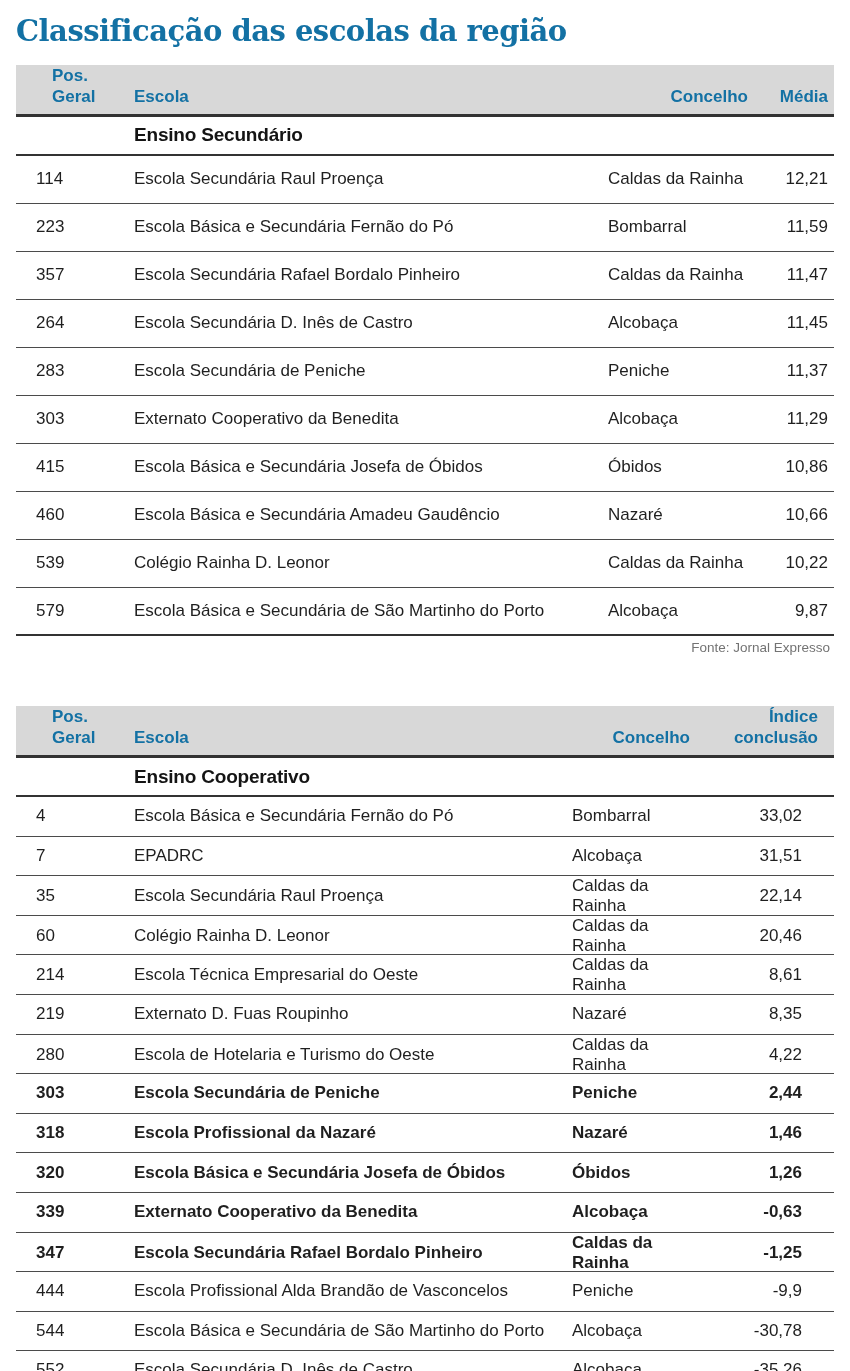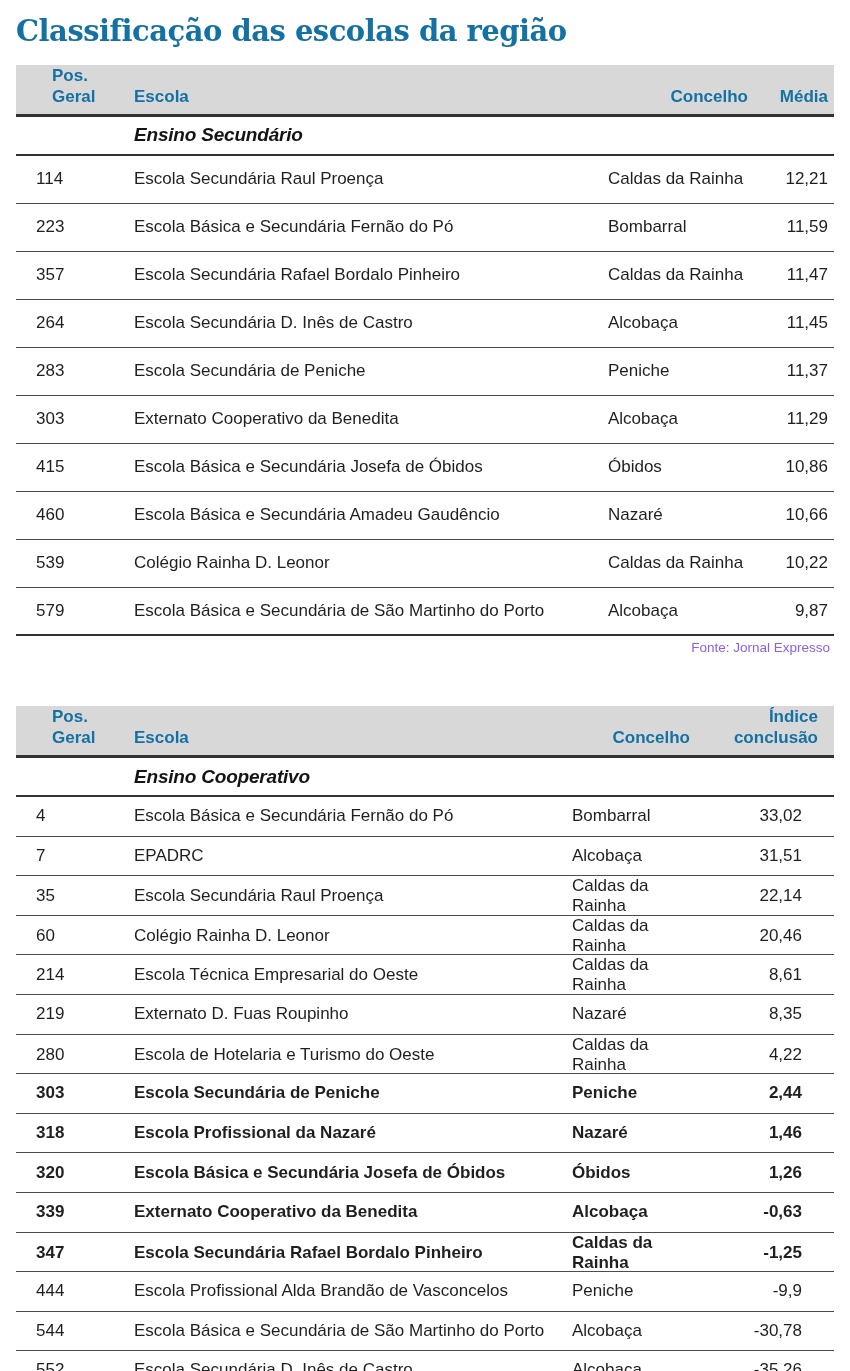--- a/index.html
+++ b/index.html
@@ -37,30 +37,29 @@
     min-height:34px;
     padding-bottom:6px;
   }
   .table.second .thead{min-height:52px;padding-bottom:7px;}
   .th{
     color:var(--accent-blue);
     font-weight:700;
     font-size:17px;
     line-height:1.25;
   }
-  .th.pos{padding-left:20px;margin-left:16px;}
+  .th.pos{padding-left:36px;}
   .th.concelho{text-align:right;}
   .th.valor{text-align:right;padding-right:6px;}
   .table.second .th.valor{padding-right:16px;}
   .section-row{
     display:flex;align-items:center;
     height:39px;
     border-bottom:2px solid var(--rule-dark);
     padding-left:118px;
-    font-style:italic;
   }
   .section-title{font-size:19px;font-weight:700;color:#141414;letter-spacing:-0.2px;}
   .row{
     display:grid;
     grid-template-columns:var(--cols);
     align-items:center;
     height:48px;
     border-bottom:1.5px solid var(--row-rule);
     font-size:17px;
   }
@@ -68,21 +67,21 @@
   .row:last-child{border-bottom:2px solid var(--rule-dark);}
   .row.bold{font-weight:700;}
   .cell.pos{padding-left:20px;}
   .cell.valor{text-align:right;padding-right:6px;}
   .table.second .cell.valor{padding-right:32px;}
   .table{--cols:118px 1fr 140px 86px;}
   .table.second{--cols:118px 1fr 118px 144px;}
   .fonte{
     text-align:right;
     font-size:13.5px;
-    color:#8b5cf6;
+    color:#737373;
     padding:4px 4px 0 0;
   }
 </style>
 </head>
 <body>
 
 <div class="page">
 
   <h1 class="page-title">Classificação das escolas da região</h1>
 

